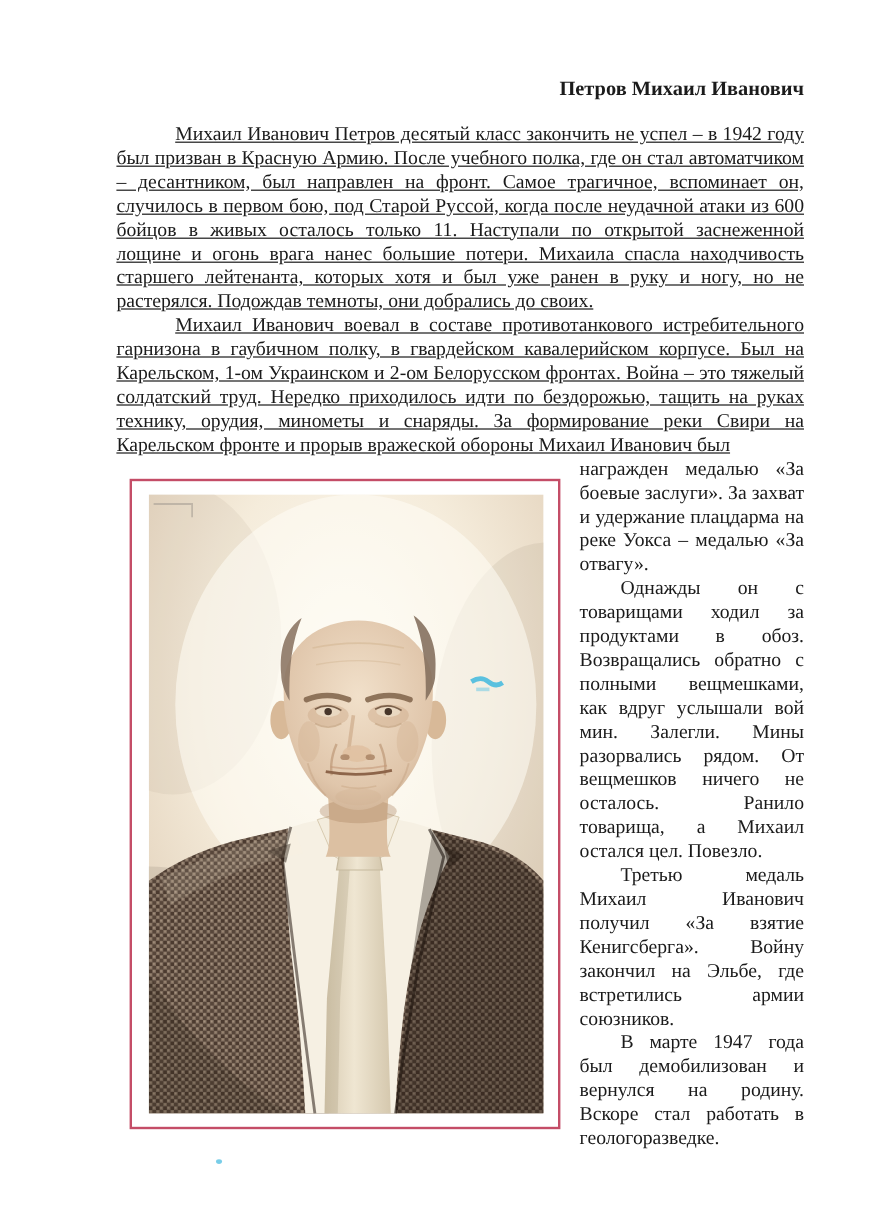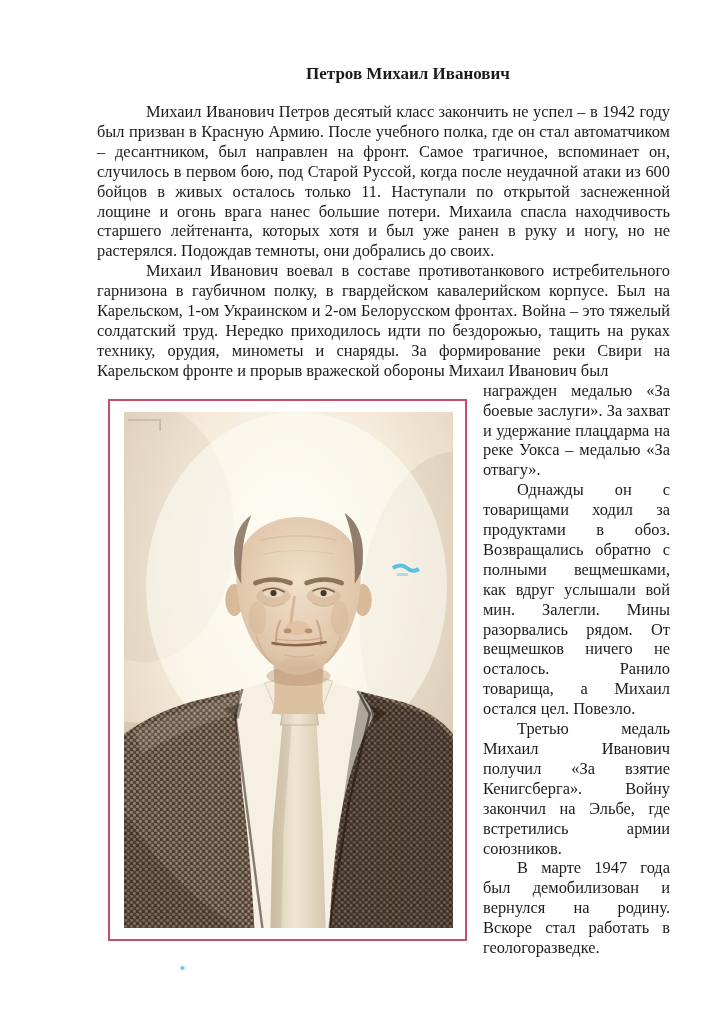--- a/index.html
+++ b/index.html
@@ -7,24 +7,24 @@
     position:relative; width:724px; height:1024px; background:#ffffff;
     overflow:hidden; font-family:"Liberation Serif", serif;
   }
   .content {
     position:absolute; left:97px; top:64px; width:573px;
     font-size:16.4px; line-height:19.9px; color:#1b1b1b;
     text-align:justify;
   }
   .title {
     font-size:17px; font-weight:bold; margin:0 0 18px 0;
-    text-indent:49px; text-align:center; line-height:20px;
+    text-indent:49px; text-align:right; line-height:20px;
   }
   p { margin:0; }
-  p.body { text-indent:49px; }
+  p.body { text-indent:49px;text-decoration:underline; }
   p.cont { text-indent:0; }
   p.col  { text-indent:34px; }
   .photo-frame {
     float:left; box-sizing:border-box;
     width:359px; height:542px;
     margin:18px 16px 30px 11px;
     border:2px solid #c44d67;
     background:#ffffff;
     padding:11px 12px 11px 14px;
   }

